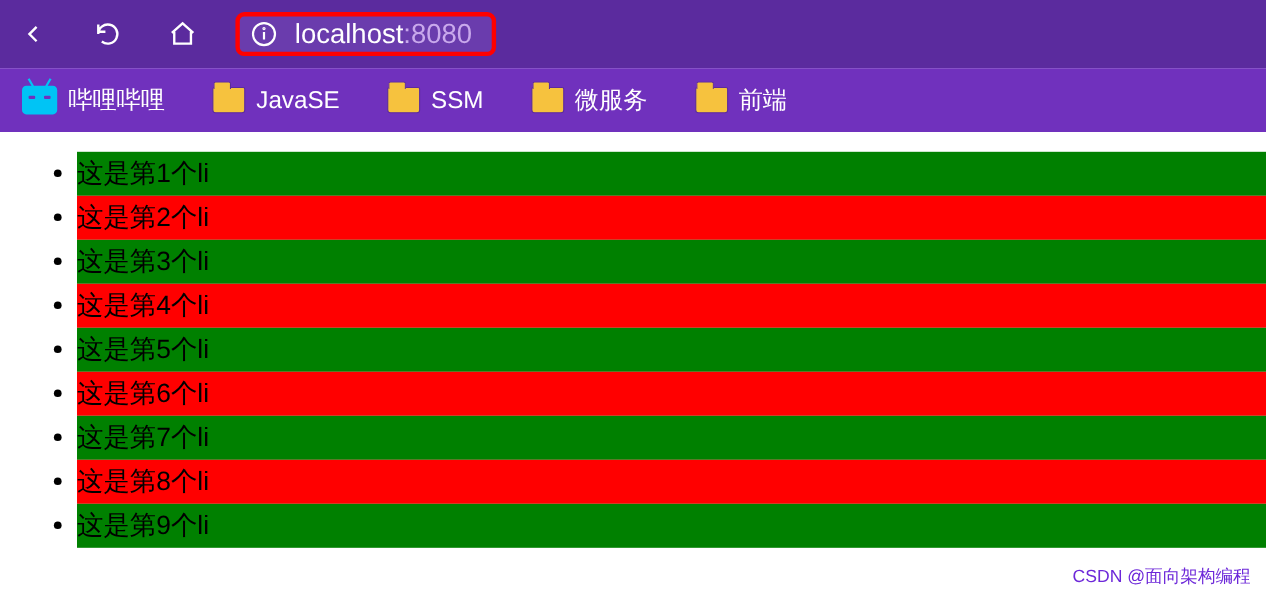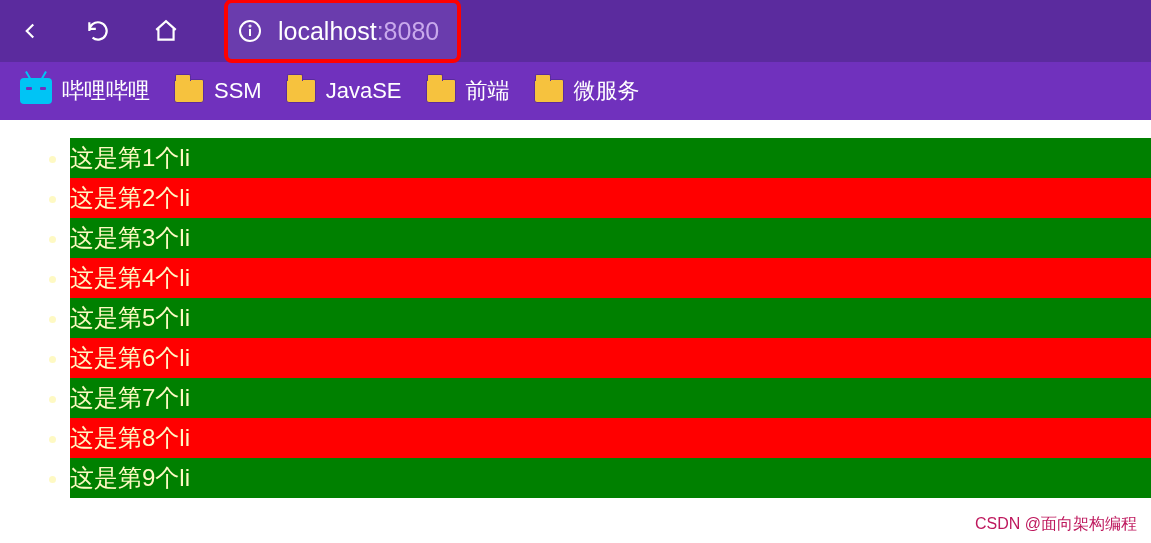--- a/index.html
+++ b/index.html
@@ -26,45 +26,45 @@
       align-items: center;
       justify-content: center;
       color: #fff;
       cursor: pointer;
     }
     .nav-btn svg { stroke: #fff; fill: none; stroke-width: 2; }
     .address-bar {
       background: #6a3cad;
       border: 4px solid #ff0000;
       border-radius: 8px;
-      height: 64px;
+      height: 40px;
       display: flex;
       align-items: center;
       padding: 0 18px 0 8px;
       gap: 14px;
-      margin-left: 10px;
+      margin-left: 0;
     }
     .info-icon {
       width: 28px; height: 28px;
       display: flex; align-items: center; justify-content: center;
     }
     .info-icon svg { stroke: #fff; fill: none; stroke-width: 2;}
     .url-text {
       font-size: 25px;
       color: #fff;
       font-weight: 400;
     }
     .url-port { color: #c9a9ec; }
     .bookmarks {
       background: #7031bd;
       height: 58px;
       display: flex;
       align-items: center;
       padding: 0 12px;
-      gap: 8px;
+      gap: 27px;
       color: #fff;
       font-size: 22px;
       overflow: hidden;
       white-space: nowrap;
     }
     .bm-item {
       display: flex;
       align-items: center;
       gap: 10px;
       padding: 4px 8px;
@@ -112,30 +112,30 @@
       padding: 18px 0 0 30px;
     }
     .content ul {
       list-style: disc;
       padding-left: 40px;
     }
     .content li {
       font-size: 24px;
       line-height: 40px;
       height: 40px;
-      color: #fef9c3;
+      color: #000000;
     }
     .content li:nth-child(odd) { background: #008000; }
     .content li:nth-child(even) { background: #ff0000; }
     .watermark {
       position: absolute;
       bottom: 8px;
       right: 14px;
       font-size: 16px;
-      color: #be185d;
+      color: #6d28d9;
       font-family: Arial, sans-serif;
     }
   </style>
 </head>
 <body>
 
 <div class="toolbar">
   <div class="nav-btn">
     <svg width="26" height="26" viewBox="0 0 24 24">
         <path d="M15 6l-6 6 6 6"></path>
@@ -170,33 +170,33 @@
     <span class="bili-icon">
         <span class="bili-eyes">
           <span></span>
           <span></span>
         </span>
       </span>
     <span>哔哩哔哩</span>
   </div>
   <div class="bm-item">
     <span class="folder-icon"></span>
+    <span>JavaSE</span>
+  </div>
+  <div class="bm-item">
+    <span class="folder-icon"></span>
     <span>SSM</span>
   </div>
   <div class="bm-item">
     <span class="folder-icon"></span>
-    <span>JavaSE</span>
+    <span>微服务</span>
   </div>
   <div class="bm-item">
     <span class="folder-icon"></span>
     <span>前端</span>
-  </div>
-  <div class="bm-item">
-    <span class="folder-icon"></span>
-    <span>微服务</span>
   </div>
 </div>
 
 <div class="content">
   <ul>
     <li>这是第1个li</li>
     <li>这是第2个li</li>
     <li>这是第3个li</li>
     <li>这是第4个li</li>
     <li>这是第5个li</li>

